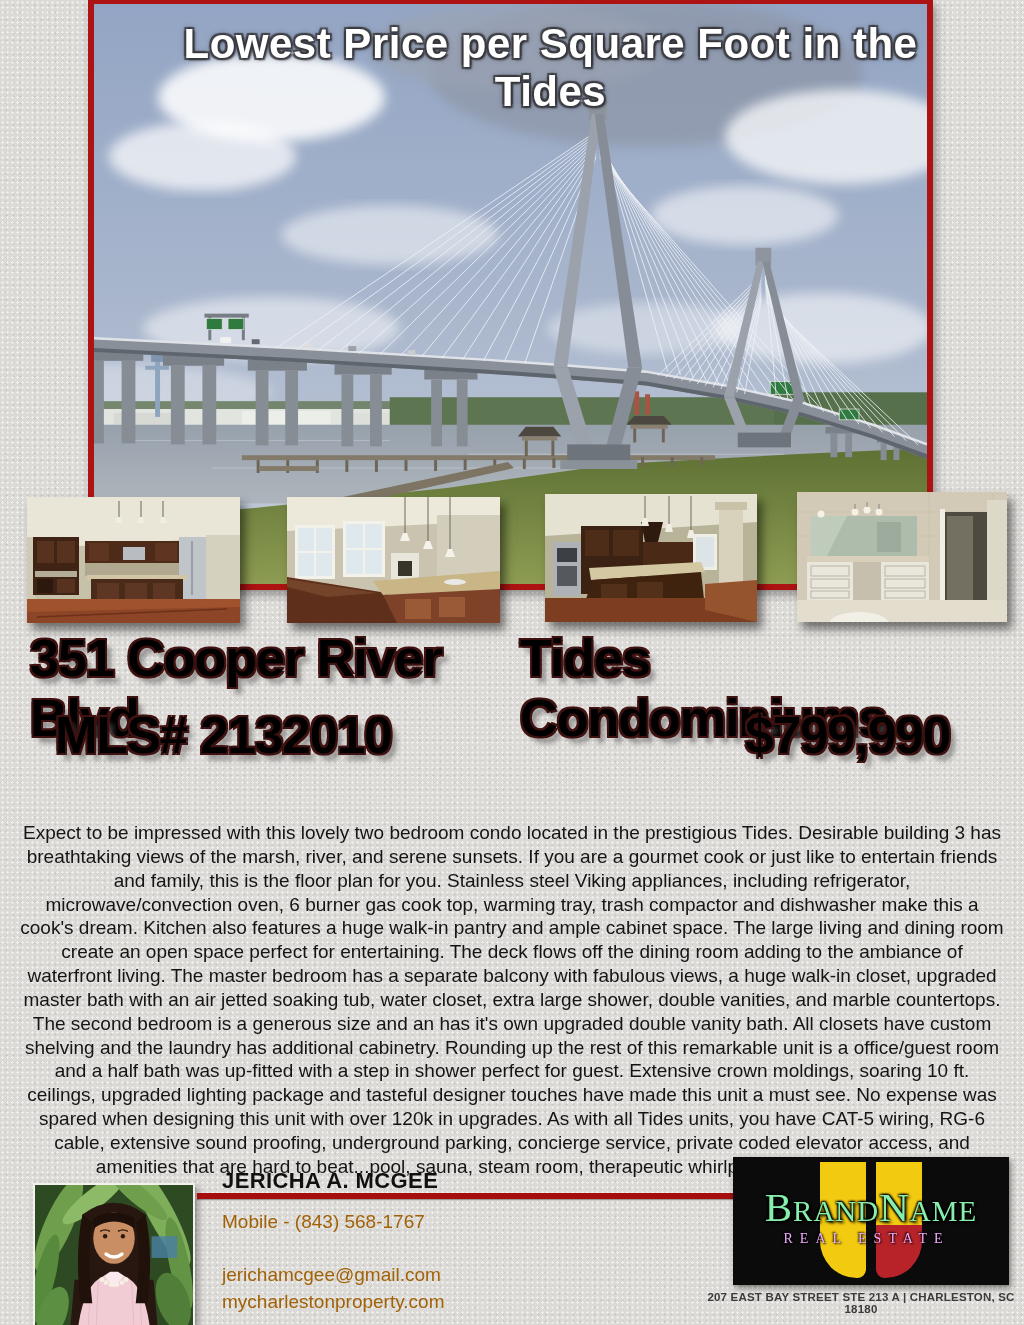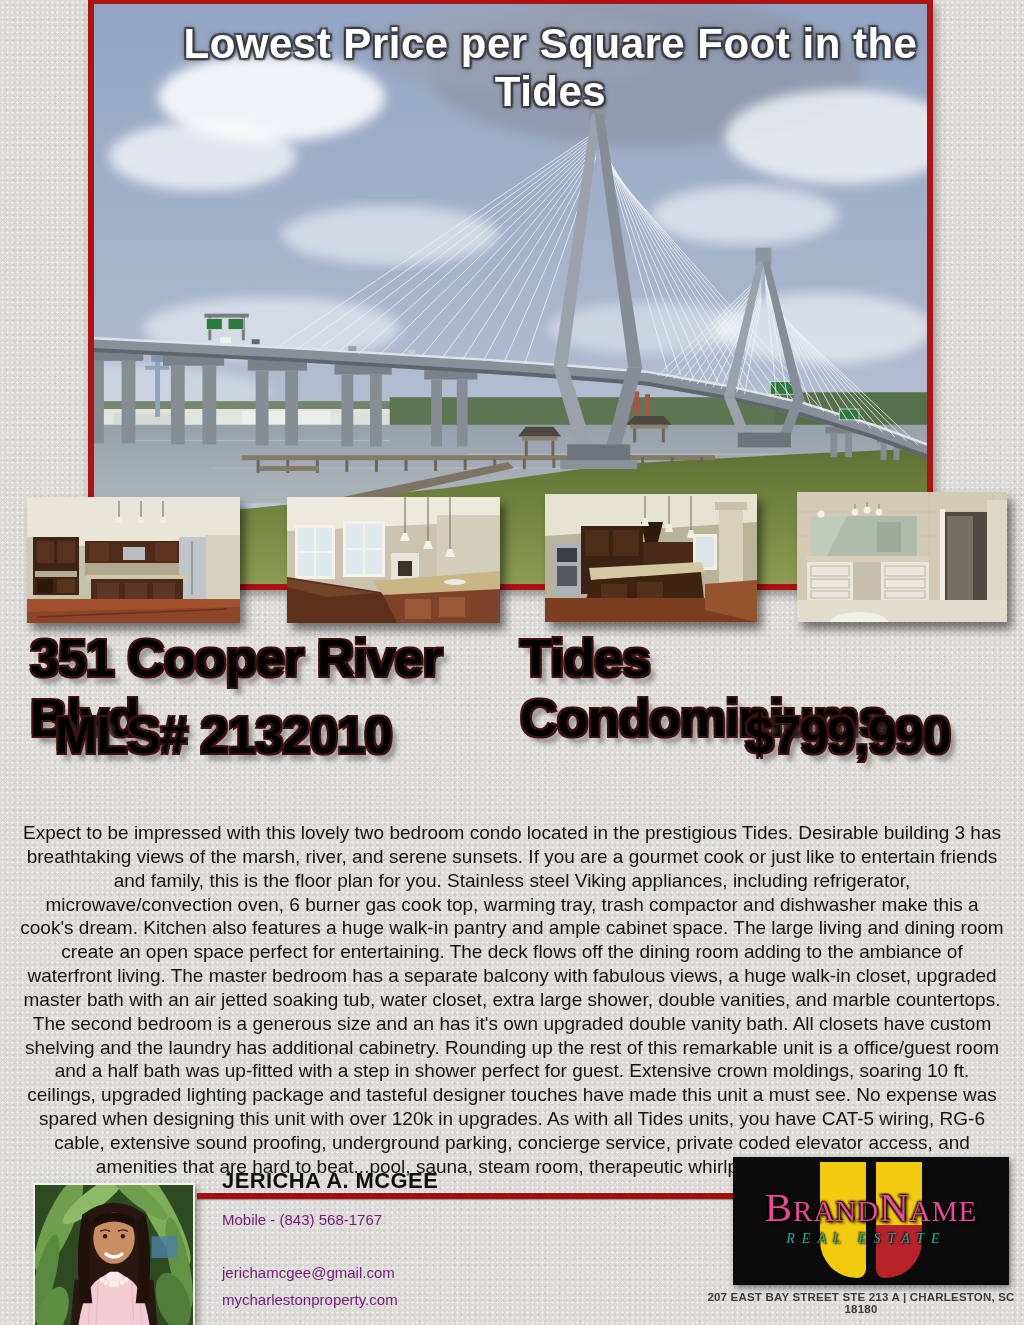--- a/index.html
+++ b/index.html
@@ -58,43 +58,42 @@
     font-size:19px;line-height:1.255;color:#141414;font-weight:500;margin-top:35px;
   }
 
   
   .portrait{left:33px;top:1183px;width:162px;height:142px;
     border:2px solid #f3f1ec;border-bottom:none;box-sizing:border-box;
     box-shadow:3px 4px 7px rgba(0,0,0,.4);background:#2e4a22;overflow:hidden;}
   .portrait svg{display:block;width:100%;height:100%;}
   .agent-name{left:222px;top:1168px;font-size:22px;font-weight:bold;color:#101010;letter-spacing:.4px;}
   .red-rule{left:197px;top:1193px;width:536px;height:6px;background:#a60e0e;box-shadow:0 1px 1px rgba(0,0,0,.3);}
-  .contact{color:#701a75;font-size:15px;}
+  .contact{color:#a16207;font-size:19px;}
   #mobile{left:222px;top:1211px;}
   #email{left:222px;top:1264px;}
   #website{left:222px;top:1291px;}
 
   .logo{left:733px;top:1157px;width:276px;height:128px;background:#0b0b0b;
     box-shadow:2px 3px 6px rgba(0,0,0,.45);overflow:hidden;}
   .shield{left:50%;top:5px;transform:translateX(-50%);width:102px;height:116px;display:flex;gap:10px;}
   .shield .half{flex:1;}
   .shield .lhalf{background:#f2ca10;border-radius:0 0 12px 50px;}
   .shield .rhalf{background:linear-gradient(180deg,#f2ca10 54%,#b8232a 54%);border-radius:0 0 50px 12px;}
   .brand-name{
     left:0;right:0;top:30px;text-align:center;
     font-family:"Liberation Serif",serif;font-variant:small-caps;
-    font-size:41px;color:#ec4899;letter-spacing:1px;line-height:1;
+    font-size:41px;color:#86efac;letter-spacing:1px;line-height:1;
     text-shadow:-1px -1px 2px #000, 1px -1px 2px #000, -1px 1px 2px #000, 2px 2px 3px #000;
   }
   .brand-tagline{
     left:0;right:16px;top:74px;text-align:center;
     font-family:"Liberation Serif",serif;
-    font-size:14px;color:#14b8a6;letter-spacing:7px;text-indent:7px;
+    font-size:14px;color:#f0abfc;letter-spacing:7px;text-indent:7px;
     text-shadow:1px 1px 2px #000,-1px -1px 2px #000;
-    font-style:italic;
   }
   .logo-address{left:703px;top:1291px;width:316px;text-align:center;
     font-size:11.5px;font-weight:bold;color:#3b3b3b;letter-spacing:.2px;}
 
   .cables line{stroke:#eef1f6;stroke-width:1;opacity:.85;}
 </style>
 </head>
 <body>
 
 <div class="abs bridge">

